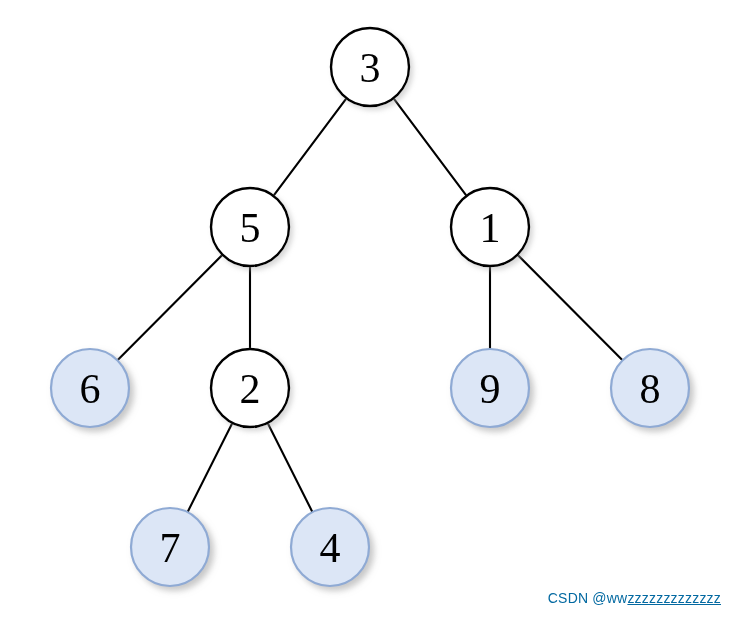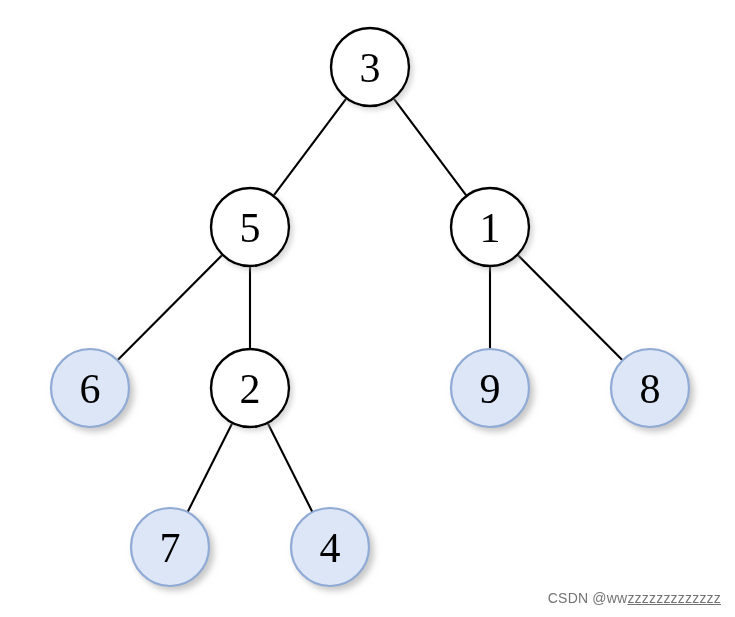--- a/index.html
+++ b/index.html
@@ -46,21 +46,21 @@
   .node-circle-blue {
     stroke-width: 2.2;
   }
   .watermark {
     position: absolute;
     right: 14px;
     bottom: 11px;
     font-family: "Liberation Sans", sans-serif;
     font-size: 14px;
     letter-spacing: 0.2px;
-    color: #737373;
+    color: #0369a1;
     white-space: nowrap;
     user-select: none;
   }
   .watermark .wm-under {
     text-decoration: underline;
   }
 </style>
 </head>
 <body>
 

